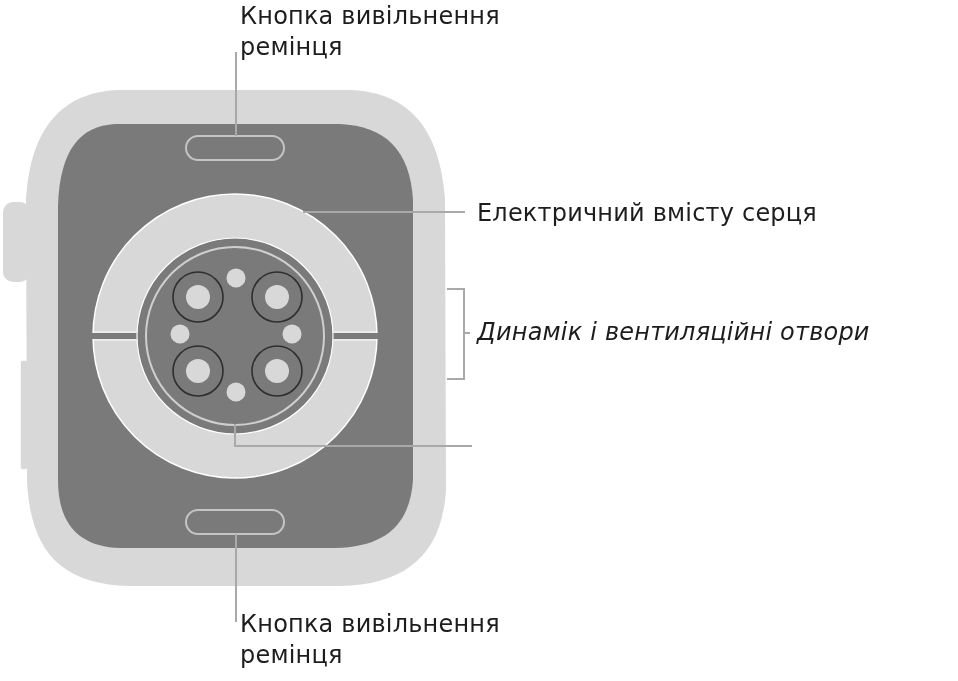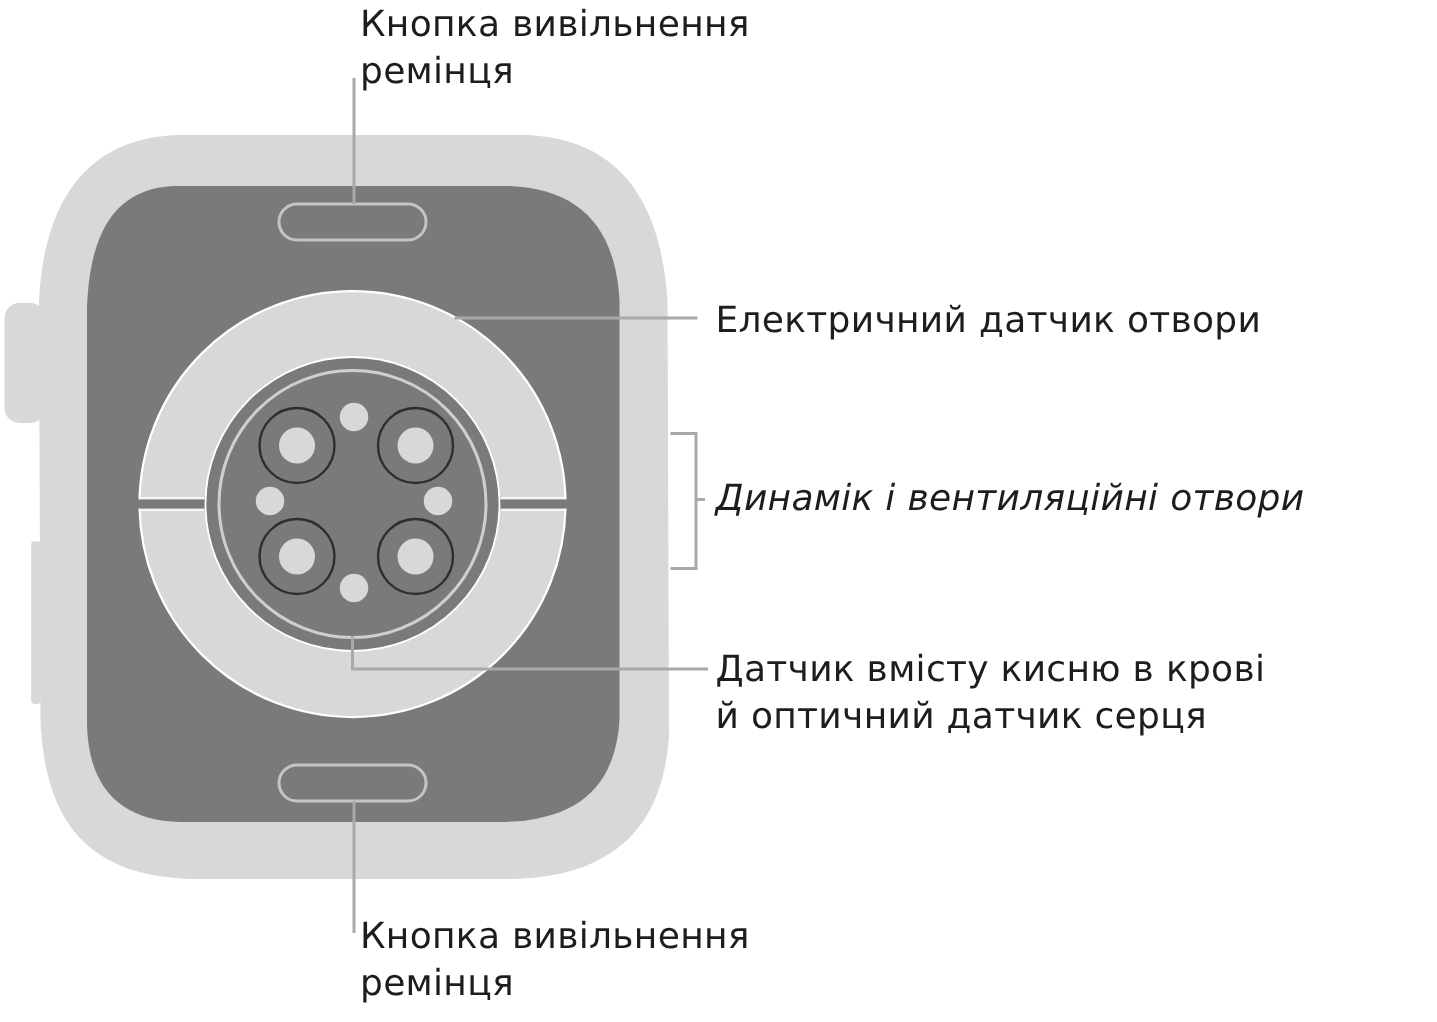--- a/index.html
+++ b/index.html
@@ -73,29 +73,25 @@
     </g>
   </svg>
 
   
   <div class="label" style="left:240px; top:1px;">
     <div>Кнопка вивільнення</div>
     <div>ремінця</div>
   </div>
 
   <div class="label" style="left:477px; top:198px;">
-    <div>Електричний датчик отвори</div>
+    <div>Електричний вмісту серця</div>
   </div>
 
   <div class="label" style="left:477px; top:317px;font-style:italic;">
     <div>Динамік і вентиляційні отвори</div>
   </div>
 
-  <div class="label" style="left:477px; top:431px;">
-    <div>Датчик вмісту кисню в крові</div>
-    <div>й оптичний датчик серця</div>
-  </div>
 
   <div class="label" style="left:240px; top:609px;">
     <div>Кнопка вивільнення</div>
     <div>ремінця</div>
   </div>
 </div>
 
 </body></html>

